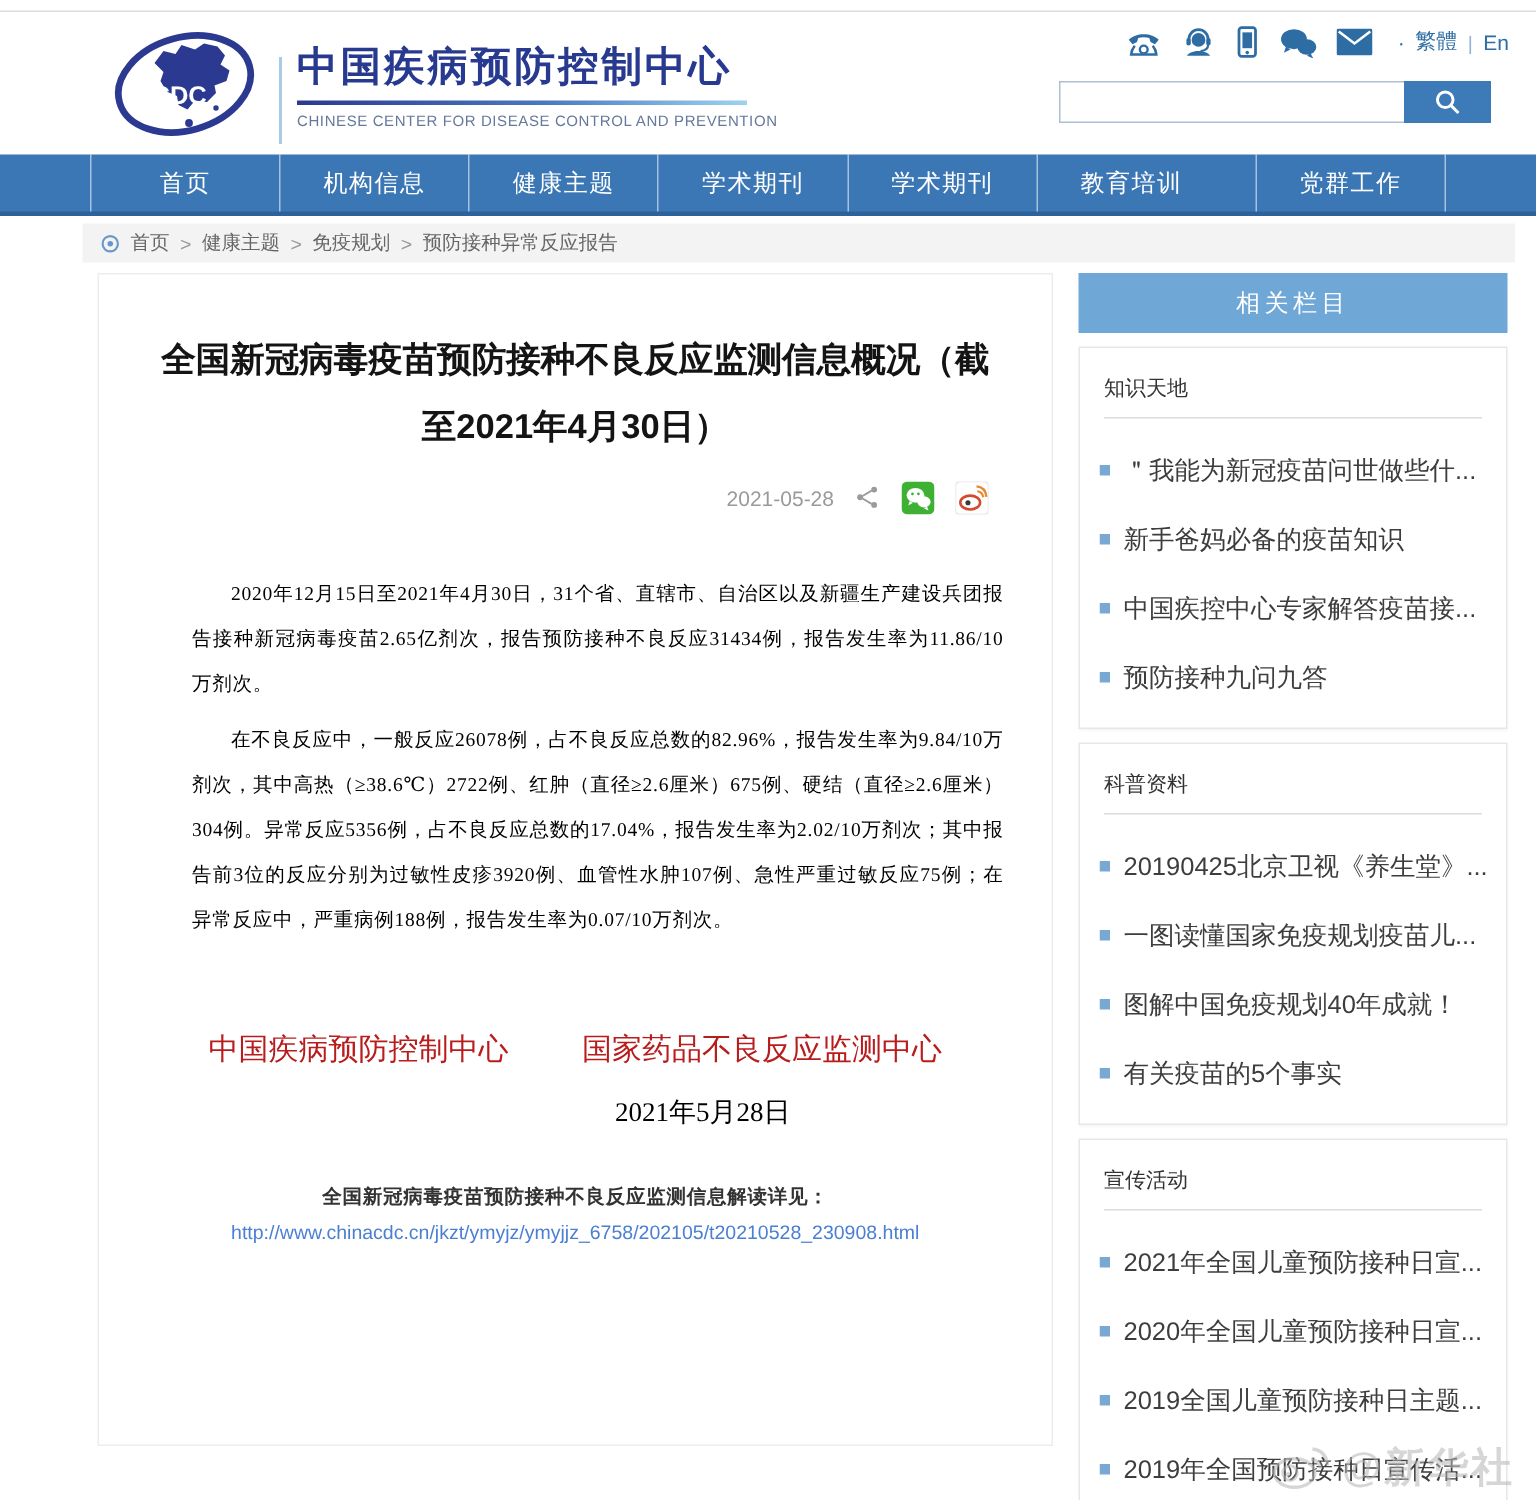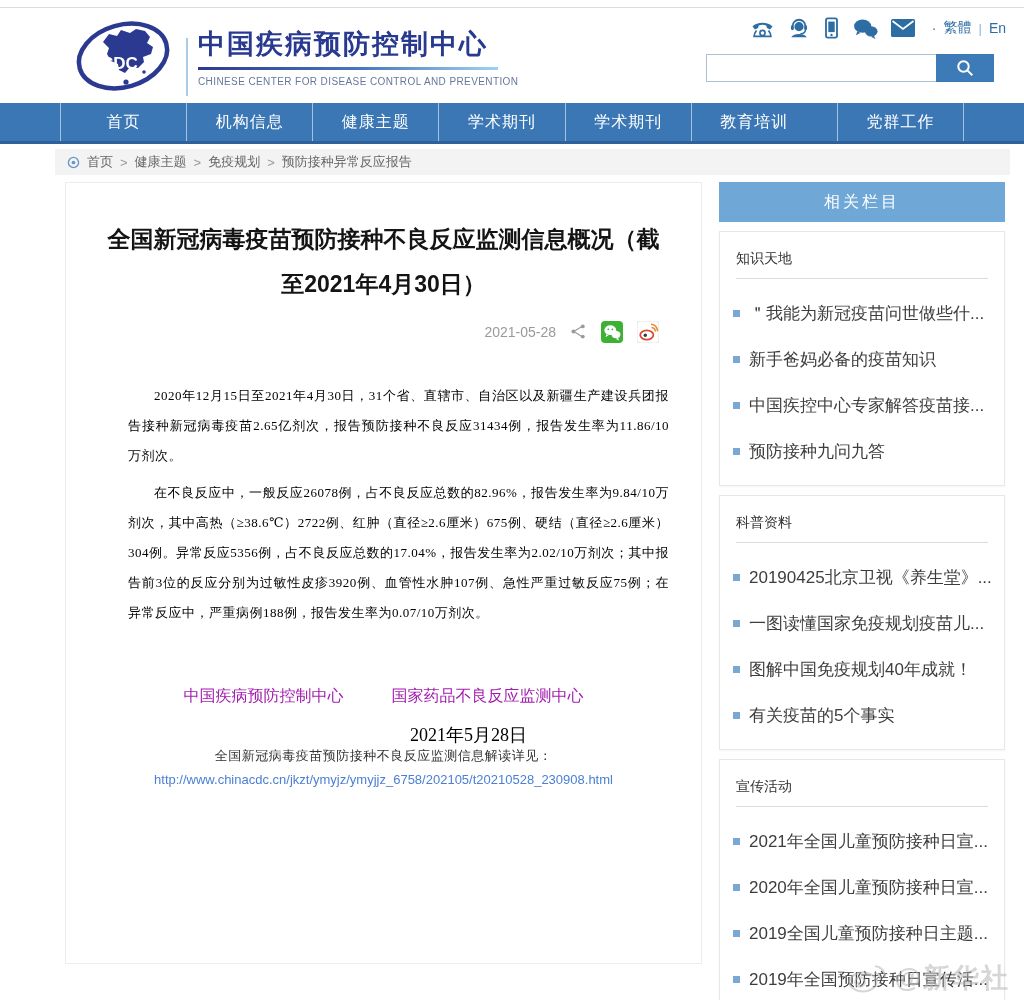--- a/index.html
+++ b/index.html
@@ -43,26 +43,26 @@
   .content{display:flex;gap:17px;padding:7px 19px 0 65px;align-items:flex-start;}
   .main-card{width:680px;min-height:782px;background:#fff;border:1px solid #ededed;box-sizing:border-box;}
   .article-title{margin:34px 38px 0;font-size:23px;font-weight:bold;color:#141414;text-align:center;line-height:1.95;}
   .article-meta{margin:14px 42px 0 0;display:flex;justify-content:flex-end;align-items:center;gap:14px;
                 color:#9a9a9a;font-size:14px;}
   .share-icon{display:inline-flex;cursor:pointer;}
   .article-body{margin:38px 32px 0 62px;font-family:"Liberation Serif","DejaVu Serif",serif;
                 font-size:13px;line-height:30px;color:#000;text-align:justify;letter-spacing:.5px;}
   .article-body p{text-indent:2em;margin:0 0 7px;}
   .signature{margin-top:58px;text-align:center;font-family:"Liberation Serif","DejaVu Serif",serif;
-             font-size:16px;color:#a21caf;}
+             font-size:20px;color:#b91c1c;}
   .signature .org{display:inline-block;}
   .signature .org + .org{margin-left:44px;}
   .sig-date{margin-top:16px;text-align:center;transform:translateX(85px);
             font-family:"Liberation Serif","DejaVu Serif",serif;font-size:18px;color:#000;}
-  .footer-note{text-align:center;font-size:13px;font-weight:normal;color:#333;letter-spacing:.5px;}
+  .footer-note{margin-top:36px;text-align:center;font-size:13px;font-weight:bold;color:#333;letter-spacing:.5px;}
   .footer-link{margin:7px 0 22px;text-align:center;font-size:13px;color:#4a7fd4;cursor:pointer;}
 
   
   .sidebar{width:286px;flex:none;border-radius:20px;}
   .sb-header{height:40px;background:#6fa7d7;color:#fff;font-size:16px;letter-spacing:3px;
              display:flex;align-items:center;justify-content:center;}
   .sb-box{border:1px solid #e7e7e7;box-shadow:0 1px 2px rgba(0,0,0,.04);margin-top:9px;
           padding:18px 13px 22px;background:#fff;}
   .sb-title{font-size:14px;color:#333;margin:0 3px;padding-bottom:10px;border-bottom:1px solid #dcdcdc;}
   .sb-item{display:flex;align-items:center;gap:9px;margin-top:23px;font-size:17px;color:#3d3d3d;

